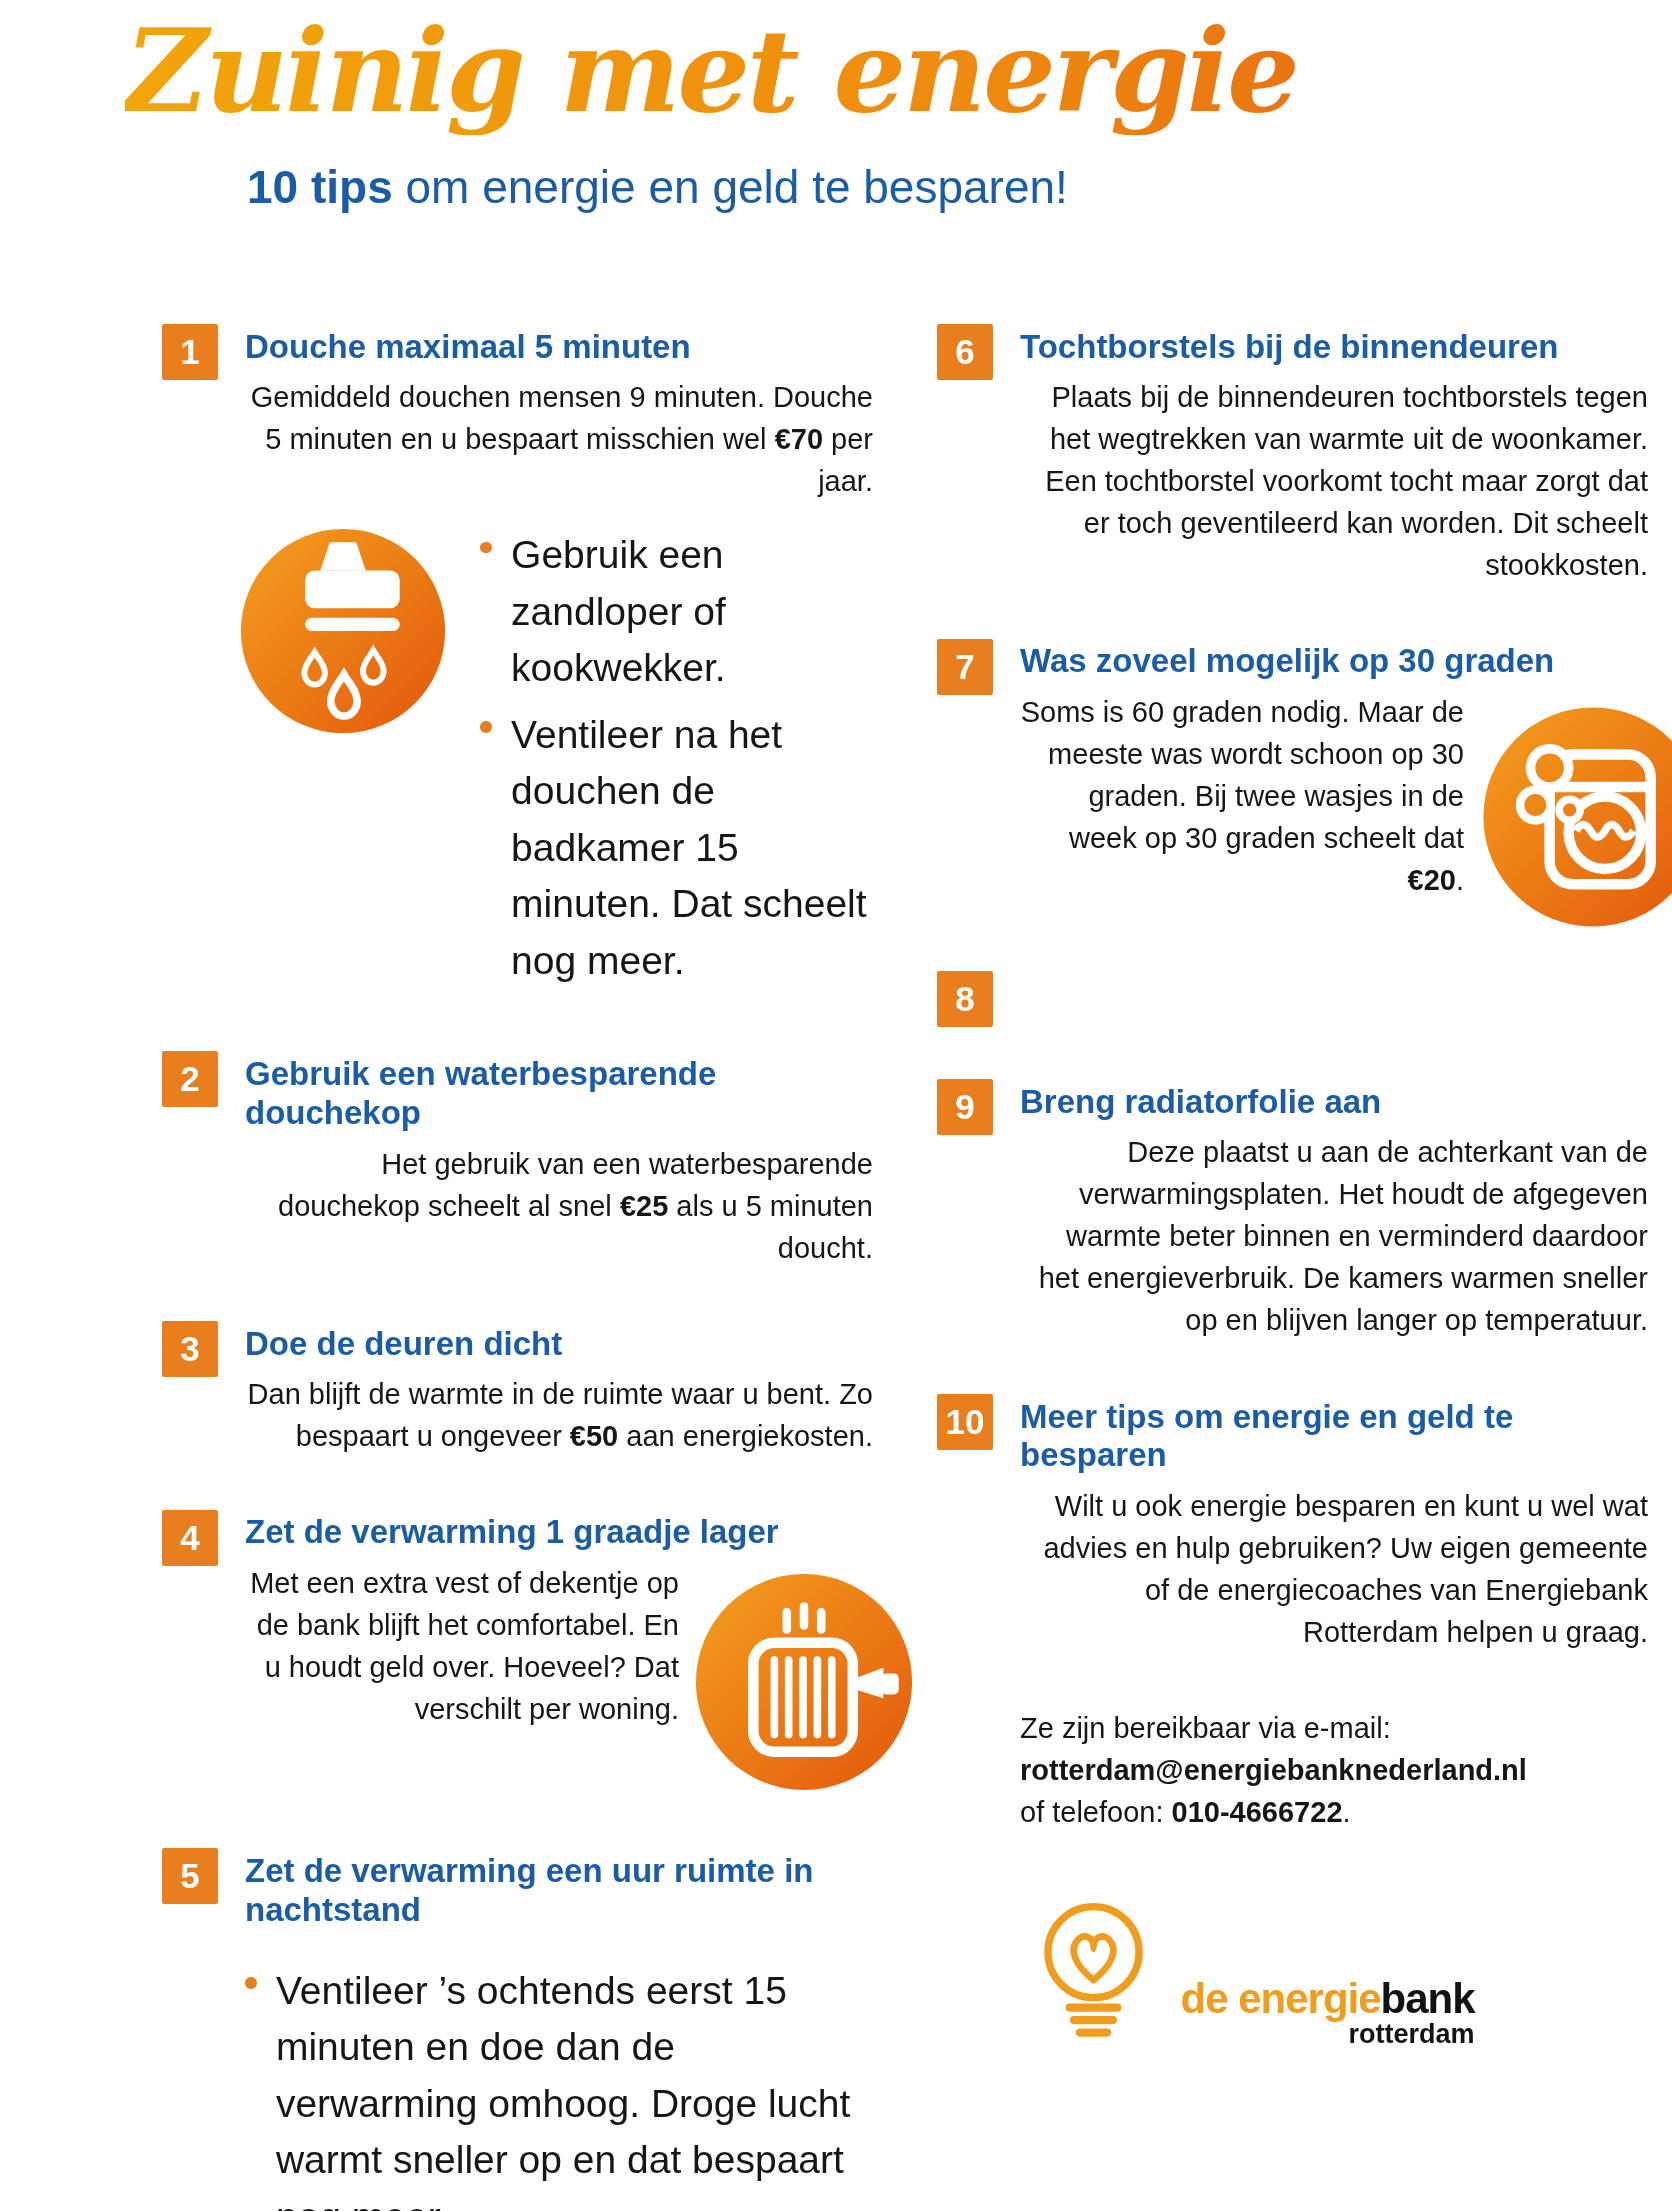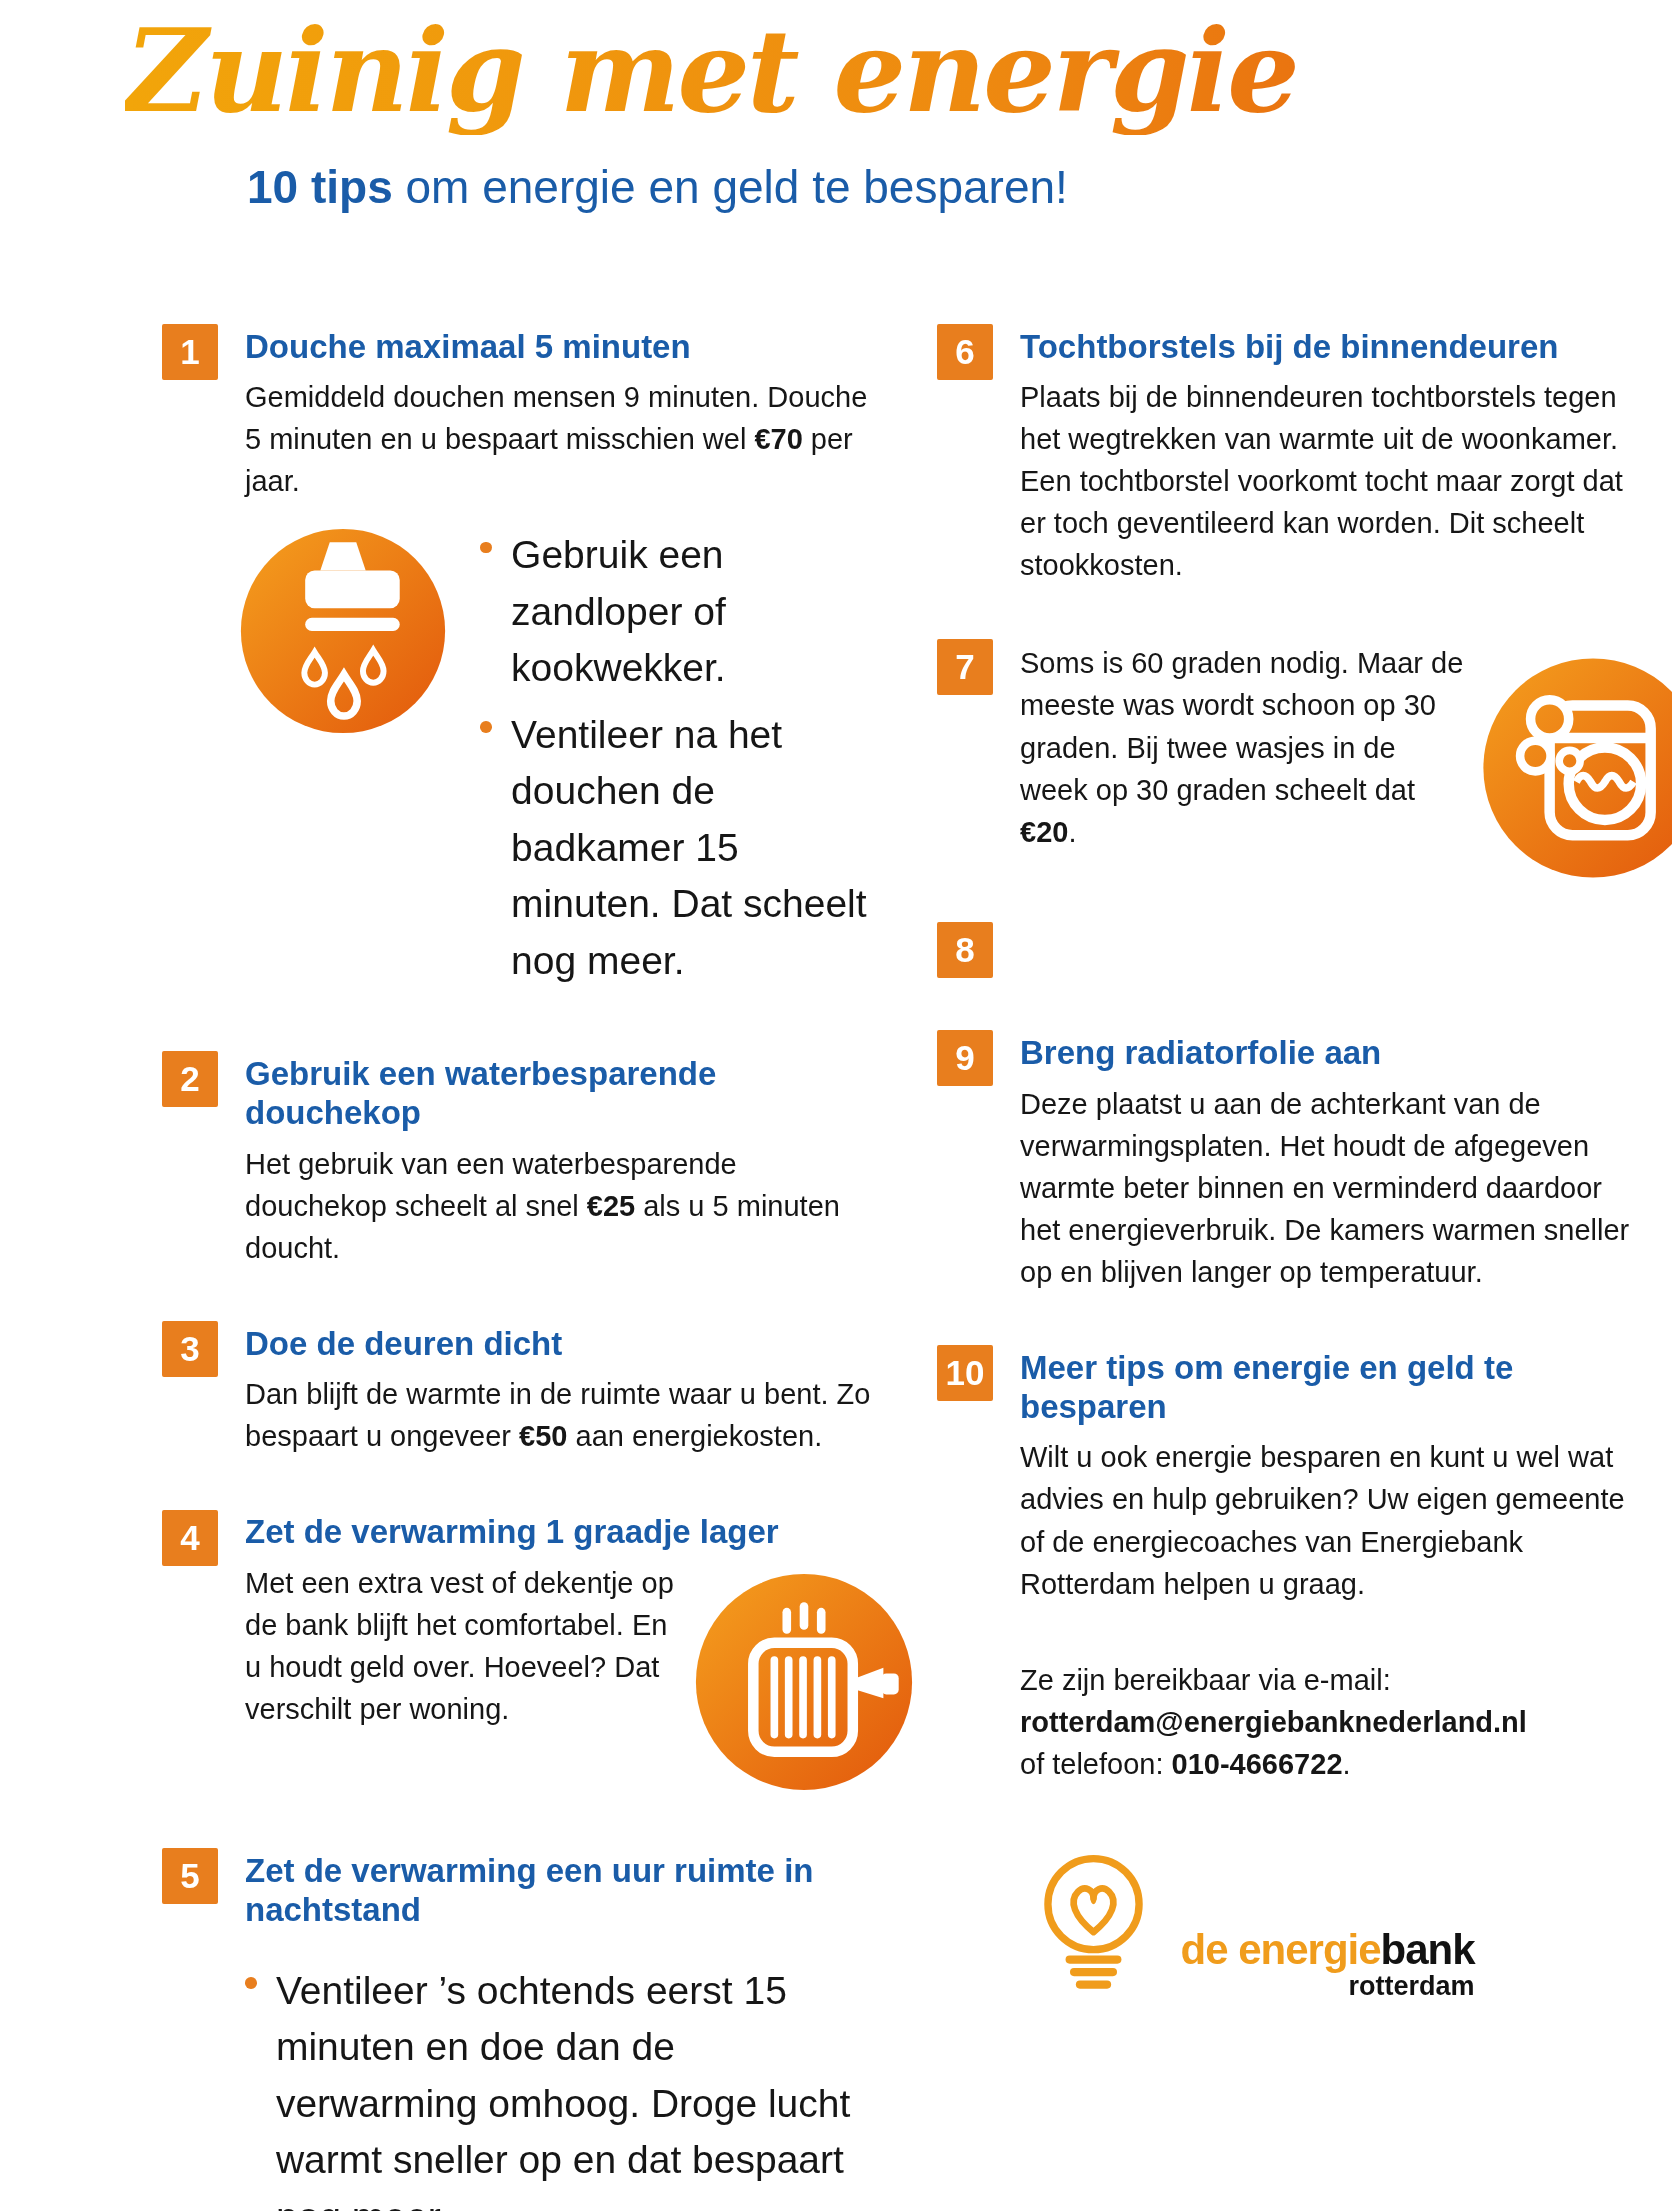--- a/index.html
+++ b/index.html
@@ -37,21 +37,21 @@
     background:#E87E1E;color:#fff;
     font-size:35px;font-weight:bold;
     display:flex;align-items:center;justify-content:center;
     border-radius:1.9px;
   }
   .tip-content{flex:1 1 auto;min-width:0;}
   .tip-heading{
     margin:0 0 9.7px 0;
     font-size:33px;line-height:1.18;font-weight:bold;color:#1A5CA8;
   }
-  .tip-body{margin:0;font-size:29px;line-height:1.45;color:#161616;}
+  .tip-body{margin:0;font-size:29px;line-height:1.45;color:#161616;text-align:right;}
   .seg-bold{font-weight:bold;}
   .tip-media-row{display:flex;align-items:flex-start;}
   .row-tip1{margin-top:25px;gap:33px;}
   .row-tip1 .icon-circle{margin-left:-5.8px;}
   .narrow4{width:434px;flex:0 0 434px;}
   .row-tip4{gap:15.4px;}
   .row-tip4 .icon-circle{margin-top:9.7px;}
   .narrow7{width:444px;flex:0 0 444px;}
   .row-tip7{gap:17.4px;}
   .row-tip7 .icon-circle{margin-top:13.5px;}
@@ -225,20 +225,21 @@
         <div class="badge">6</div>
         <div class="tip-content">
           <h2 class="tip-heading">Tochtborstels bij de binnendeuren</h2>
           <p class="tip-body"><span>Plaats bij de binnendeuren tochtborstels tegen het wegtrekken van warmte uit de woonkamer. Een tochtborstel voorkomt tocht maar zorgt dat er toch geventileerd kan worden. Dit scheelt stookkosten.</span></p>
         </div>
       </section>
 
       <section class="tip" style="margin-bottom:42px;">
         <div class="badge">7</div>
         <div class="tip-content">
+          <h2 class="tip-heading">Was zoveel mogelijk op 30 graden</h2>
           <div class="tip-media-row row-tip7">
             <p class="tip-body narrow7"><span>Soms is 60 graden nodig. Maar de meeste was wordt schoon op 30 graden. Bij twee wasjes in de week op 30 graden scheelt dat </span><span class="seg-bold">€20</span><span>.</span></p>
             <span class="icon-circle">
               <svg width="224" height="224" viewBox="0 0 235 235">
                 <defs>
                   <linearGradient id="og3" gradientUnits="userSpaceOnUse" x1="0" y1="0" x2="235" y2="235">
                     <stop offset="0" stop-color="#F5A01E"></stop>
                       <stop offset="1" stop-color="#E2570C"></stop>
                   </linearGradient>
                 </defs>

